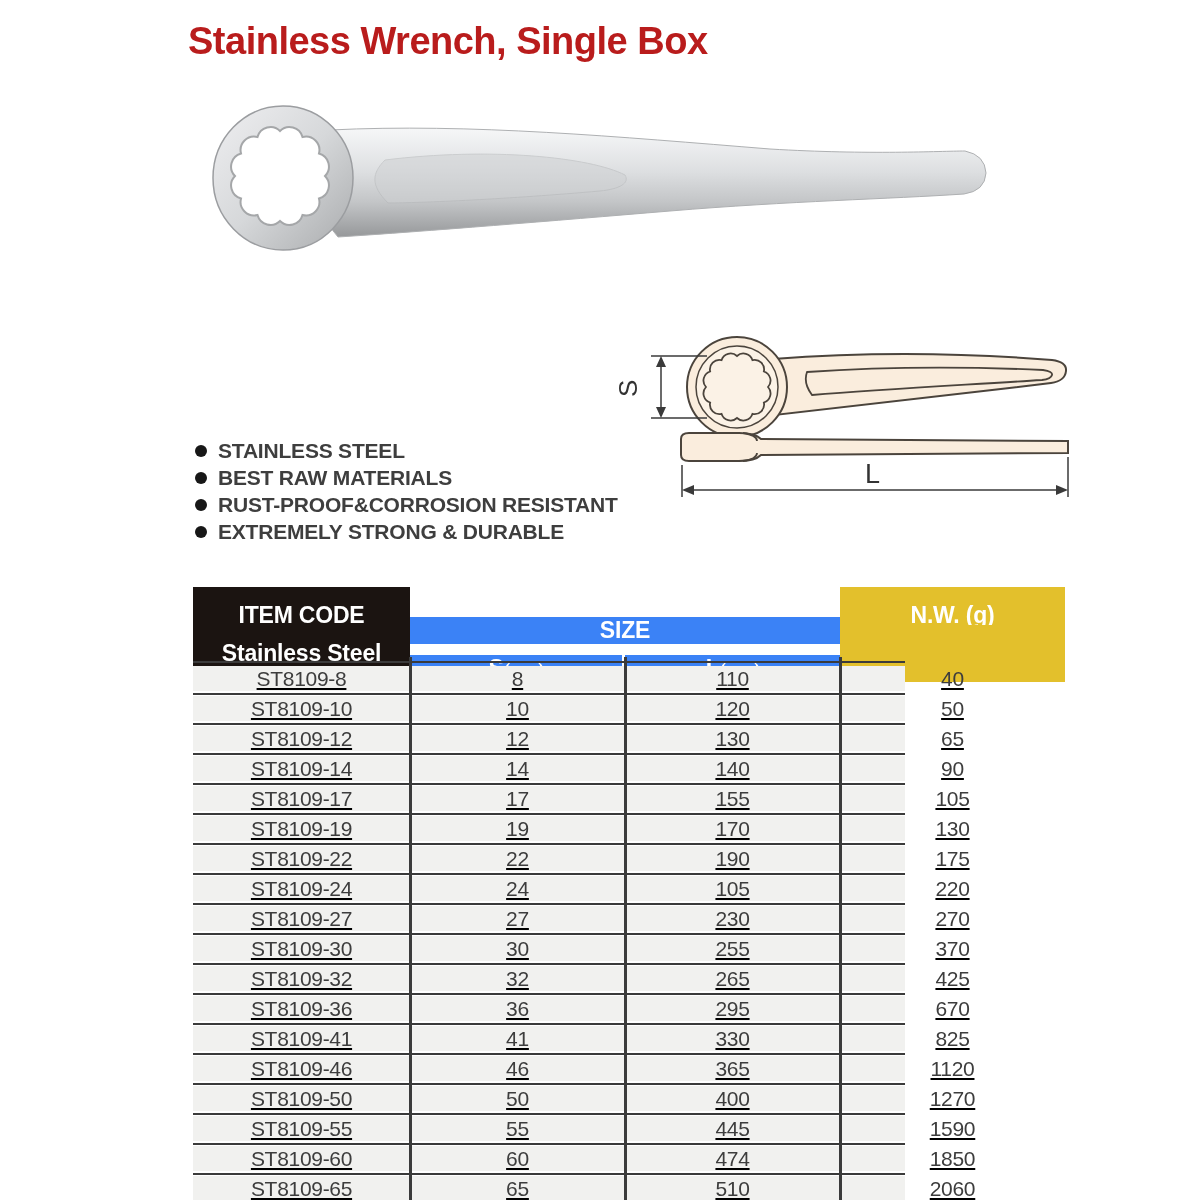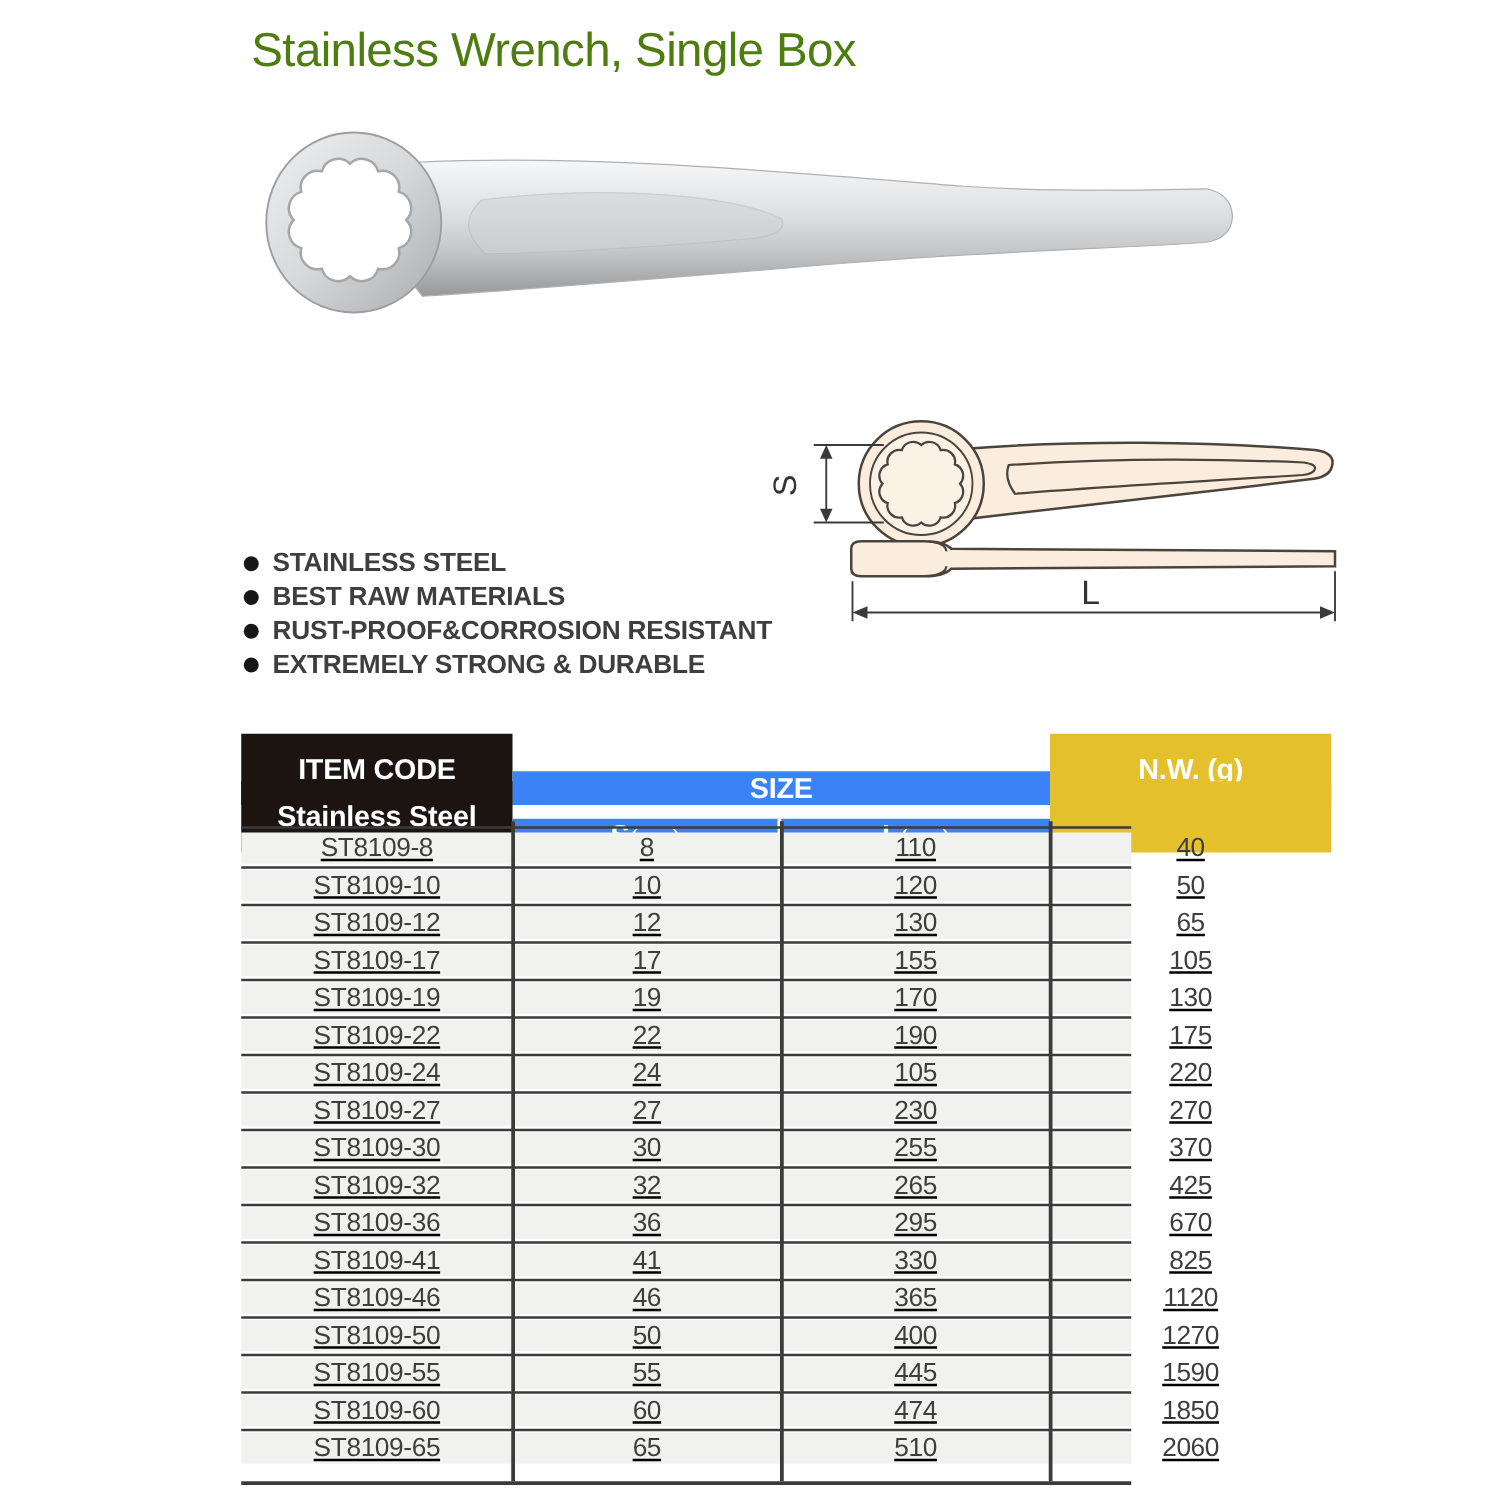--- a/index.html
+++ b/index.html
@@ -1,21 +1,21 @@
 <!DOCTYPE html>
 <html><head>
 <meta charset="utf-8">
 <style>
   * { margin:0; padding:0; box-sizing:border-box; }
   html,body { width:1200px; height:1200px; background:#ffffff;
               font-family:"Liberation Sans", sans-serif; }
   .canvas { position:relative; width:1200px; height:1200px; background:#fff; overflow:hidden; }
 
-  .page-title { position:absolute; left:201px; top:20px; font-size:38px; font-weight:400;
-                color:#4d7c0f; letter-spacing:-0.5px; }
+  .page-title { position:absolute; left:188px; top:20px; font-size:38px; font-weight:700;
+                color:#b91c1c; letter-spacing:-0.5px; }
 
   .photo-wrap   { position:absolute; left:170px; top:85px; width:870px; height:195px; }
   .diagram-wrap { position:absolute; left:615px; top:325px; width:475px; height:185px; }
 
   .features { position:absolute; left:195px; top:437px; }
   .feature  { display:flex; align-items:center; height:27px; }
   .bullet   { width:12px; height:12px; border-radius:50%; background:#171717; margin-right:11px; flex:0 0 auto; }
   .feature-label { font-size:21px; font-weight:700; color:#3e3e3e; letter-spacing:-0.2px; white-space:nowrap; }
 
   .spec-table { position:absolute; left:193px; top:587px; width:712px;
@@ -164,20 +164,26 @@
           <span class="tcell">120</span>
           <span class="tcell">50</span>
         </div>
         <div class="trow">
           <span class="tcell">ST8109-12</span>
           <span class="tcell">12</span>
           <span class="tcell">130</span>
           <span class="tcell">65</span>
         </div>
         <div class="trow">
+          <span class="tcell">ST8109-14</span>
+          <span class="tcell">14</span>
+          <span class="tcell">140</span>
+          <span class="tcell">90</span>
+        </div>
+        <div class="trow">
           <span class="tcell">ST8109-17</span>
           <span class="tcell">17</span>
           <span class="tcell">155</span>
           <span class="tcell">105</span>
         </div>
         <div class="trow">
           <span class="tcell">ST8109-19</span>
           <span class="tcell">19</span>
           <span class="tcell">170</span>
           <span class="tcell">130</span>

